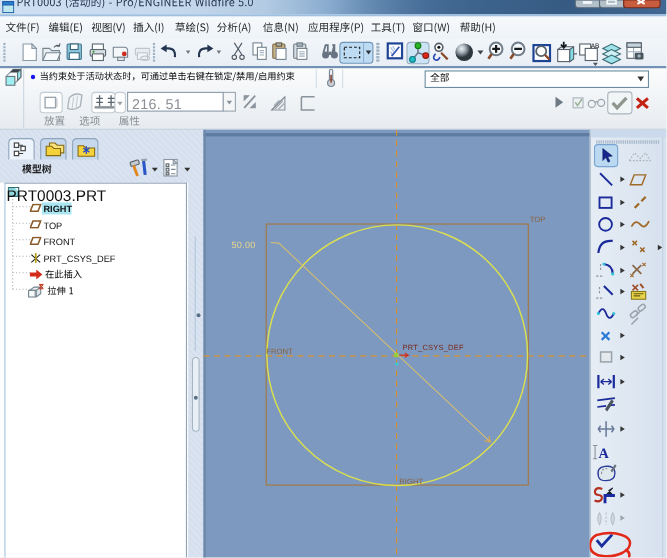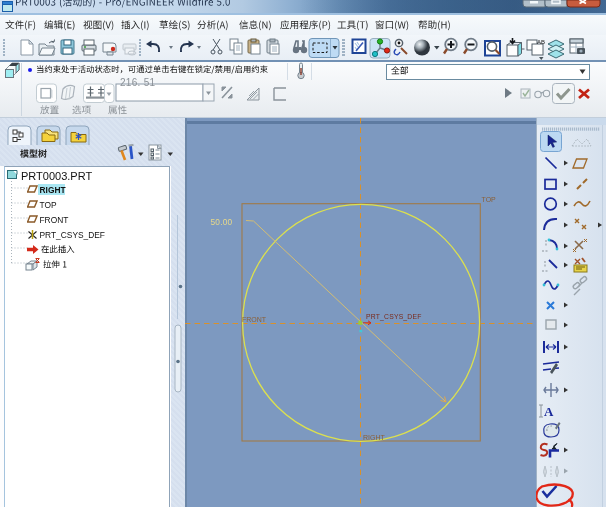--- a/index.html
+++ b/index.html
@@ -296,21 +296,21 @@
 <path d="M523 11 l2 3 l4 -6" stroke="#9ab49a" fill="none" stroke-width="1.4"></path>
 <g fill="none" stroke="#9aa4ac" stroke-width="1.1">
         <circle cx="538" cy="12.5" r="3.2"></circle>
         <circle cx="546.5" cy="11.5" r="3.2"></circle>
         <path d="M540.8 11.5 q2.2 -2.2 2.8 0"></path>
       </g>
 <rect x="552.5" y="1.5" width="22" height="20" rx="3" fill="#f2f5f6" stroke="#aab4be"></rect>
 <path d="M557 11.5 l4 4.5 l8.5 -9" stroke="#8e968e" stroke-width="3" fill="none"></path>
 <path d="M579 7.5 l10 8.5 M589 7.5 l-10 8.5" stroke="#c22314" stroke-width="2.8"></path>
 </svg>
-    <div class="abs" style="left:120px;top:77px;font-size:10px;color:#8a9096;letter-spacing:0.3px">216. 51</div>
+    <div class="abs" style="left:120px;top:87px;font-size:13px;color:#8a9096;letter-spacing:0.3px">216. 51</div>
     <svg style="position:absolute;left:39.5px;top:104.8px;overflow:visible" width="19" height="11" viewBox="0 0 19 11">
       <path transform="translate(0,8.4)" d="M2.0 -7.9C2.2 -7.5 2.4 -6.9 2.5 -6.6L3.1 -6.8C3.0 -7.1 2.8 -7.7 2.6 -8.1ZM0.4 -6.5V-5.8H1.6V-3.8C1.6 -2.5 1.4 -1.0 0.2 0.3C0.4 0.4 0.7 0.6 0.8 0.8C2.1 -0.6 2.2 -2.2 2.2 -3.8V-3.9H3.6C3.5 -1.2 3.4 -0.3 3.3 -0.1C3.2 0.0 3.1 0.0 3.0 0.0C2.8 0.0 2.5 0.0 2.1 -0.0C2.2 0.2 2.2 0.5 2.3 0.7C2.7 0.7 3.1 0.7 3.3 0.7C3.6 0.6 3.7 0.6 3.9 0.3C4.1 0.0 4.2 -1.1 4.2 -4.2C4.3 -4.3 4.3 -4.6 4.3 -4.6H2.2V-5.8H4.7V-6.5ZM6.0 -5.6H7.8C7.6 -4.4 7.3 -3.3 6.9 -2.5C6.5 -3.4 6.2 -4.4 6.0 -5.5ZM5.9 -8.1C5.6 -6.4 5.1 -4.8 4.3 -3.8C4.4 -3.7 4.7 -3.4 4.8 -3.2C5.1 -3.6 5.3 -4.0 5.5 -4.4C5.8 -3.4 6.1 -2.5 6.5 -1.8C5.9 -0.9 5.1 -0.3 4.1 0.2C4.3 0.3 4.5 0.6 4.6 0.8C5.5 0.3 6.3 -0.3 6.8 -1.1C7.4 -0.3 8.0 0.3 8.8 0.7C8.9 0.6 9.2 0.3 9.3 0.1C8.5 -0.3 7.8 -0.9 7.3 -1.7C7.9 -2.8 8.3 -4.0 8.5 -5.6H9.2V-6.3H6.2C6.4 -6.8 6.5 -7.4 6.6 -7.9Z M15.8 -7.2H17.5V-6.3H15.8ZM13.6 -7.2H15.2V-6.3H13.6ZM11.4 -7.2H12.9V-6.3H11.4ZM11.4 -4.1V-0.1H10.1V0.5H18.7V-0.1H17.4V-4.1H14.4L14.5 -4.7H18.5V-5.2H14.6L14.7 -5.8H18.2V-7.7H10.7V-5.8H14.0L13.9 -5.2H10.3V-4.7H13.8L13.7 -4.1ZM12.1 -0.1V-0.7H16.6V-0.1ZM12.1 -2.6H16.6V-2.1H12.1ZM12.1 -3.1V-3.6H16.6V-3.1ZM12.1 -1.7H16.6V-1.1H12.1Z" fill="#878d93"></path>
     </svg>
     <svg style="position:absolute;left:71.5px;top:104.8px;overflow:visible" width="19" height="11" viewBox="0 0 19 11">
       <path transform="translate(0,8.4)" d="M0.6 -7.3C1.1 -6.9 1.8 -6.2 2.1 -5.7L2.7 -6.2C2.4 -6.6 1.7 -7.3 1.1 -7.7ZM4.3 -7.8C4.1 -6.9 3.6 -6.1 3.1 -5.5C3.3 -5.4 3.6 -5.2 3.7 -5.1C4.0 -5.4 4.2 -5.7 4.4 -6.1H5.8V-4.7H3.1V-4.1H4.8C4.6 -2.8 4.3 -1.9 2.8 -1.4C3.0 -1.2 3.2 -1.0 3.3 -0.8C4.9 -1.4 5.3 -2.5 5.5 -4.1H6.5V-1.8C6.5 -1.1 6.7 -0.9 7.4 -0.9C7.5 -0.9 8.2 -0.9 8.3 -0.9C8.9 -0.9 9.1 -1.2 9.2 -2.4C9.0 -2.5 8.7 -2.6 8.6 -2.7C8.5 -1.7 8.5 -1.6 8.3 -1.6C8.1 -1.6 7.6 -1.6 7.5 -1.6C7.3 -1.6 7.2 -1.6 7.2 -1.8V-4.1H9.1V-4.7H6.5V-6.1H8.7V-6.7H6.5V-8.0H5.8V-6.7H4.7C4.8 -7.0 4.9 -7.3 5.0 -7.6ZM2.4 -4.4H0.5V-3.7H1.7V-0.8C1.3 -0.6 0.9 -0.3 0.4 0.1L0.9 0.8C1.5 0.2 2.0 -0.3 2.3 -0.3C2.5 -0.3 2.8 -0.0 3.2 0.2C3.8 0.6 4.6 0.7 5.8 0.7C6.7 0.7 8.3 0.6 9.1 0.6C9.1 0.3 9.2 -0.0 9.3 -0.2C8.3 -0.1 6.9 -0.0 5.8 -0.0C4.8 -0.0 3.9 -0.1 3.4 -0.4C2.9 -0.7 2.7 -0.9 2.4 -1.0Z M15.5 -4.8V-2.8C15.5 -1.8 15.3 -0.5 12.7 0.2C12.8 0.3 13.0 0.6 13.1 0.7C15.8 -0.1 16.3 -1.5 16.3 -2.8V-4.8ZM16.2 -0.9C17.0 -0.4 17.9 0.3 18.3 0.8L18.8 0.2C18.4 -0.2 17.4 -0.9 16.7 -1.3ZM9.9 -1.8 10.1 -1.0C10.9 -1.3 12.1 -1.7 13.2 -2.1L13.1 -2.7L12.0 -2.4V-6.2H13.1V-6.9H10.0V-6.2H11.3V-2.2ZM13.6 -6.0V-1.5H14.3V-5.3H17.4V-1.5H18.2V-6.0H15.9C16.0 -6.3 16.2 -6.6 16.3 -7.0H18.8V-7.6H13.3V-7.0H15.5C15.4 -6.7 15.3 -6.3 15.1 -6.0Z" fill="#878d93"></path>
     </svg>
     <svg style="position:absolute;left:107.5px;top:104.8px;overflow:visible" width="19" height="11" viewBox="0 0 19 11">
       <path transform="translate(0,8.4)" d="M2.1 -7.1H7.8V-6.2H2.1ZM1.3 -7.6V-4.8C1.3 -3.3 1.3 -1.2 0.3 0.3C0.5 0.4 0.8 0.6 0.9 0.7C1.9 -0.9 2.1 -3.2 2.1 -4.8V-5.6H8.5V-7.6ZM3.5 -3.7H5.2V-3.0H3.5ZM5.8 -3.7H7.6V-3.0H5.8ZM6.4 -1.2 6.7 -0.7 5.8 -0.7V-1.4H8.0V0.1C8.0 0.2 8.0 0.2 7.8 0.2C7.7 0.3 7.4 0.3 7.0 0.2C7.0 0.4 7.1 0.6 7.1 0.8C7.7 0.8 8.1 0.8 8.4 0.7C8.6 0.6 8.7 0.4 8.7 0.1V-2.0H5.8V-2.5H8.2V-4.1H5.8V-4.7C6.7 -4.8 7.5 -4.8 8.1 -5.0L7.7 -5.4C6.5 -5.2 4.3 -5.1 2.6 -5.0C2.7 -4.9 2.7 -4.7 2.8 -4.6C3.5 -4.6 4.3 -4.6 5.2 -4.6V-4.1H2.8V-2.5H5.2V-2.0H2.4V0.8H3.1V-1.4H5.2V-0.7L3.5 -0.6L3.5 -0.1C4.4 -0.1 5.7 -0.2 7.0 -0.2L7.2 0.2L7.7 0.0C7.5 -0.3 7.2 -0.9 6.8 -1.3Z M11.3 -8.1V0.8H12.0V-8.1ZM10.4 -6.2C10.3 -5.5 10.1 -4.4 9.9 -3.8L10.4 -3.6C10.7 -4.3 10.9 -5.4 10.9 -6.2ZM12.0 -6.3C12.3 -5.8 12.6 -5.1 12.7 -4.6L13.2 -4.9C13.1 -5.3 12.8 -6.0 12.5 -6.5ZM12.8 -0.3V0.4H18.7V-0.3H16.3V-2.7H18.3V-3.3H16.3V-5.3H18.5V-6.0H16.3V-8.0H15.6V-6.0H14.4C14.5 -6.5 14.6 -7.0 14.7 -7.5L14.0 -7.6C13.8 -6.3 13.4 -5.0 12.8 -4.2C13.0 -4.1 13.3 -3.9 13.5 -3.8C13.7 -4.3 14.0 -4.8 14.2 -5.3H15.6V-3.3H13.5V-2.7H15.6V-0.3Z" fill="#878d93"></path>
     </svg>
     <div class="abs" style="left:0;top:118px;width:185px;height:389px;
@@ -368,21 +368,21 @@
 <g stroke="#aab4bc" stroke-dasharray="1 2">
 <path d="M7.5 12 V97"></path>
 <path d="M7.5 22 H24 M7.5 37 H24 M7.5 52 H24 M7.5 67 H24 M7.5 82 H24 M7.5 97 H24"></path>
 </g>
     </svg>
     <div class="abs" style="left:38px;top:184px;width:27px;height:11px;background:#a9e6f2"></div>
     <svg class="abs" style="left:7px;top:169px" width="11" height="10" viewBox="0 0 11 10">
       <rect x="0.5" y="1.5" width="9" height="8" fill="#8fd8dc" stroke="#2a6a74"></rect>
       <path d="M6 1.5 h4 v4" fill="#fff" stroke="#2a6a74"></path>
     </svg>
-    <div class="abs" style="left:21px;top:169.5px;font-size:11px;color:#111">PRT0003.PRT</div>
+    <div class="abs" style="left:6px;top:169.5px;font-size:14px;color:#111">PRT0003.PRT</div>
     <svg class="abs" style="left:27px;top:185px" width="11" height="8" viewBox="0 0 11 8">
       <path d="M3 1 h7 l-2.5 6 h-7 z" fill="none" stroke="#8a5a28" stroke-width="1.4"></path>
     </svg>
     <div class="abs" style="left:39.5px;top:185px;font-size:8.4px;color:#111;font-weight:bold">RIGHT</div>
     <svg class="abs" style="left:27px;top:200px" width="11" height="8" viewBox="0 0 11 8">
       <path d="M3 1 h7 l-2.5 6 h-7 z" fill="none" stroke="#8a5a28" stroke-width="1.4"></path>
     </svg>
     <div class="abs" style="left:39.5px;top:200px;font-size:8.4px;color:#111">TOP</div>
     <svg class="abs" style="left:27px;top:215px" width="11" height="8" viewBox="0 0 11 8">
       <path d="M3 1 h7 l-2.5 6 h-7 z" fill="none" stroke="#8a5a28" stroke-width="1.4"></path>

